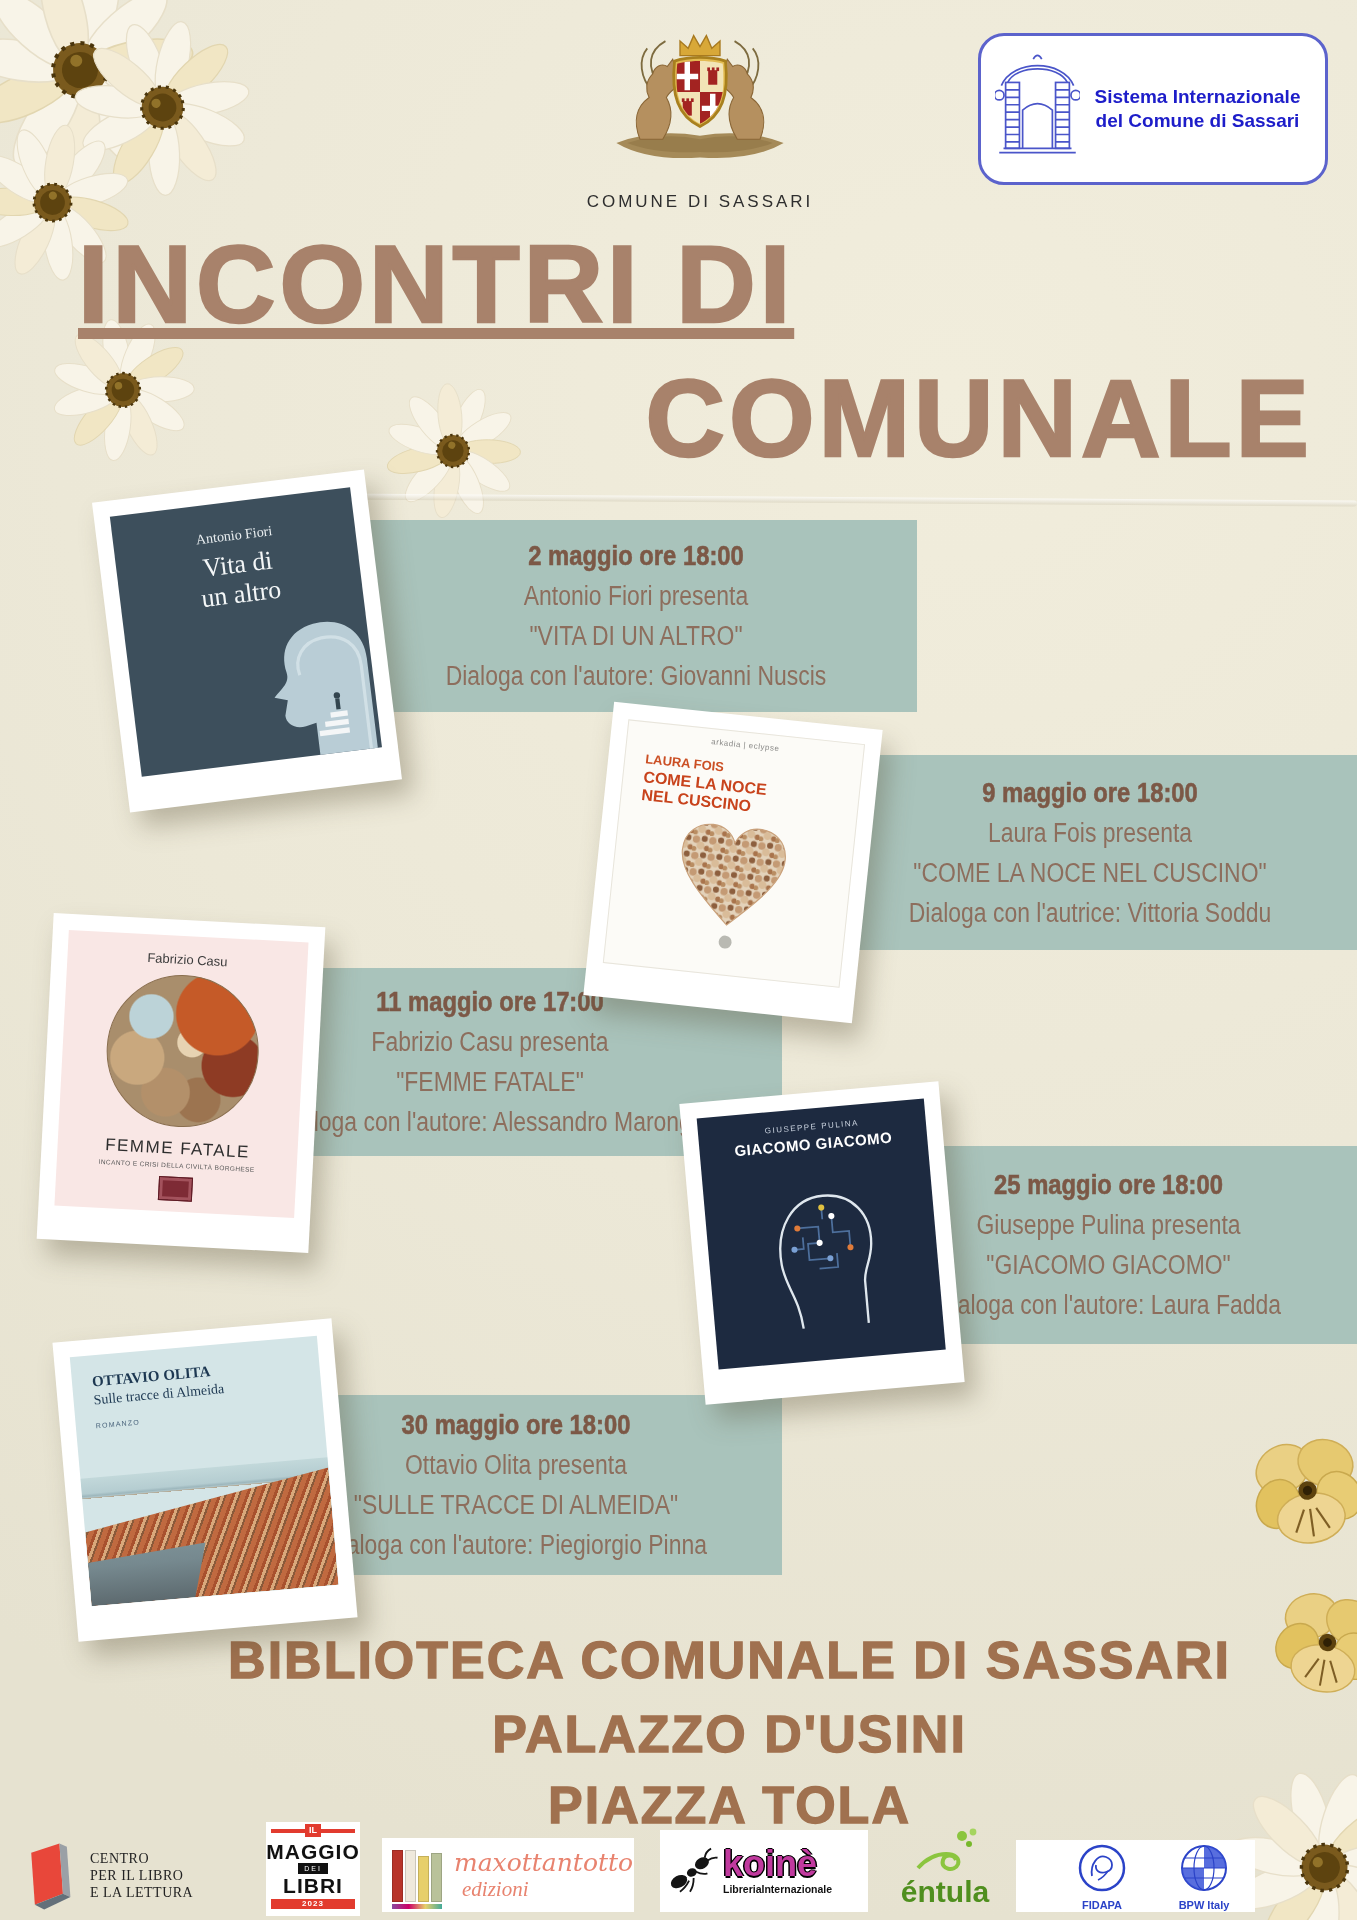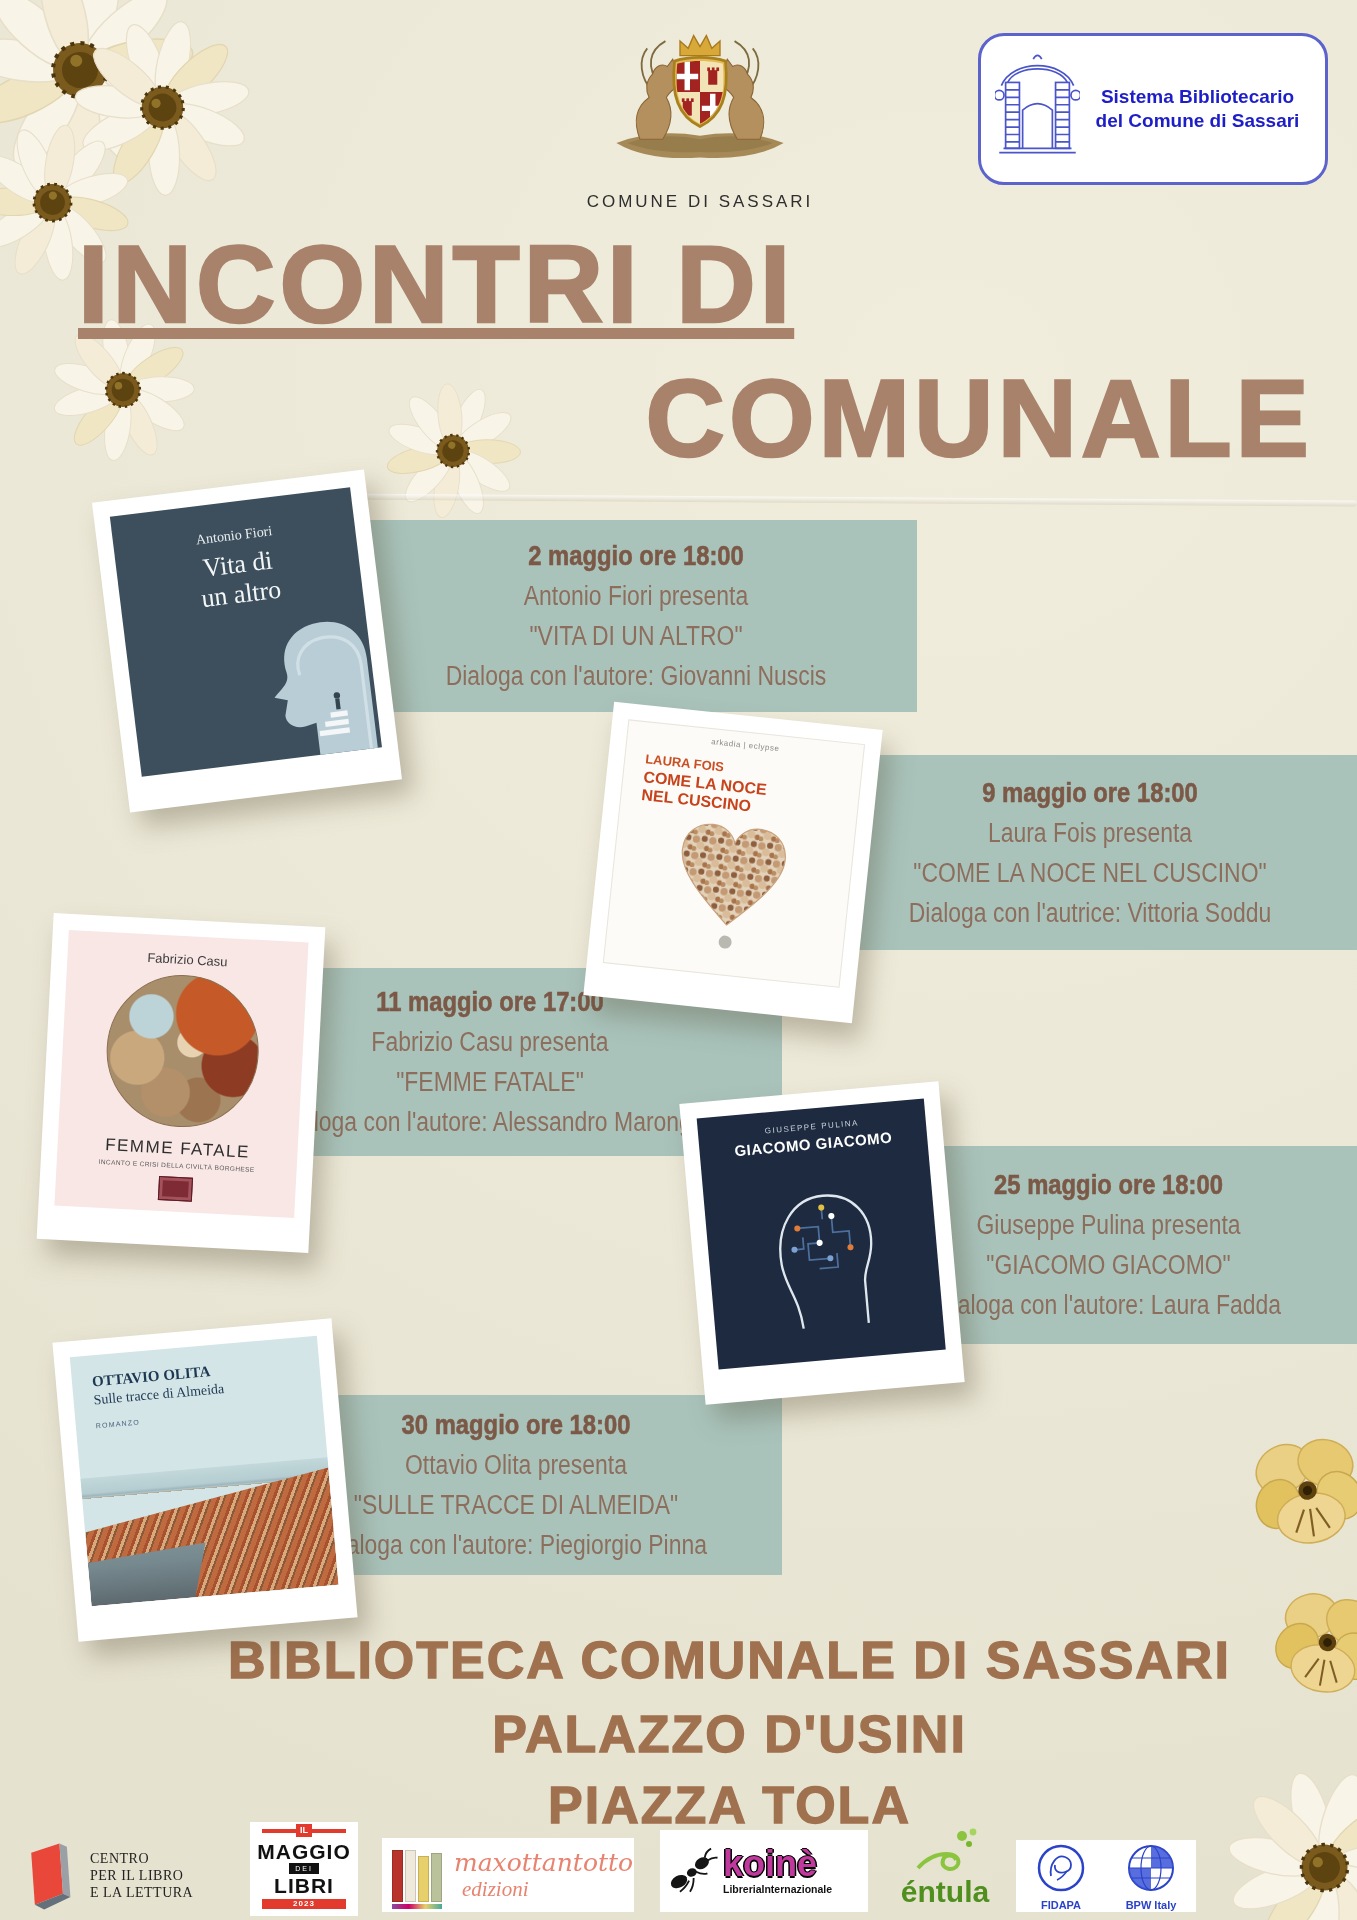--- a/index.html
+++ b/index.html
@@ -94,21 +94,21 @@
   .venue{position:absolute;left:0;width:100%;margin:16px;text-align:center;z-index:1;
     padding-left:70px;box-sizing:border-box;white-space:nowrap;
     font-size:52px;font-weight:bold;letter-spacing:2px;color:#a0714f;-webkit-text-stroke:1.3px #a0714f;line-height:1;}
   .venue1{top:1618px;}.venue2{top:1692px;}.venue3{top:1763px;}
   
   .logo{position:absolute;z-index:1;}
   .white-card{background:#fff;}
   .lg-centro{left:18px;top:1838px;width:236px;height:74px;display:flex;align-items:center;}
   .lg-centro .ctext{margin-left:10px;font-family:"Liberation Serif",serif;font-size:14px;line-height:17px;
     letter-spacing:.5px;color:#232323;}
-  .lg-maggio{left:250px;top:1822px;width:108px;height:94px;display:flex;flex-direction:column;align-items:center;
+  .lg-maggio{left:266px;top:1822px;width:94px;height:94px;display:flex;flex-direction:column;align-items:center;
     justify-content:center;background:#fff;}
   .mg-rule{width:84px;height:4px;background:#e23b2e;position:relative;}
   .mg-il{position:absolute;left:50%;top:-5px;transform:translateX(-50%);background:#e23b2e;color:#fff;
     font-size:9px;font-weight:bold;padding:0 4px;line-height:13px;}
   .mg-big{font-size:21px;font-weight:bold;color:#111;letter-spacing:1px;line-height:23px;}
   .mg-dei{background:#111;color:#fff;font-size:7px;letter-spacing:2px;padding:1px 6px;line-height:9px;}
   .mg-year{width:84px;height:10px;background:#e23b2e;color:#fff;font-size:8px;font-weight:bold;
     text-align:center;line-height:10px;letter-spacing:1px;margin-top:2px;}
   .lg-max88{left:382px;top:1838px;width:252px;height:74px;display:flex;align-items:center;padding:0 10px;box-sizing:border-box;}
   .spines{display:flex;align-items:flex-end;height:54px;margin-right:10px;position:relative;}
@@ -118,21 +118,21 @@
     background:linear-gradient(90deg,#8a4ba0,#c06,#e7cf6a,#4a9);}
   .max-text{font-family:"DejaVu Serif",serif;font-style:italic;color:#e8836f;line-height:1;}
   .max-l1{font-size:25px;}.max-l2{font-size:21px;margin-top:4px;margin-left:8px;font-family:Liberation Serif, serif;}
   .lg-koine{left:660px;top:1830px;width:208px;height:82px;display:flex;align-items:center;padding:0 8px;box-sizing:border-box;}
   .koine-txt{}
   .koine-big{font-size:36px;font-weight:bold;color:#c03a9e;line-height:34px;
     text-shadow:-1.5px 0 #000,1.5px 0 #000,0 -1.5px #000,0 1.5px #000;}
   .koine-sub{display:flex;font-size:10.5px;font-weight:bold;color:#111;margin-top:2px;}
   .lg-entula{left:890px;top:1824px;width:110px;height:92px;text-align:center;}
   .entula-word{font-size:30px;font-weight:bold;color:#4f8f1e;line-height:28px;}
-  .lg-fidapa{left:1016px;top:1840px;width:180px;height:72px;display:flex;align-items:center;justify-content:space-around;}
+  .lg-fidapa{left:1016px;top:1840px;width:204px;height:72px;display:flex;align-items:center;justify-content:space-around;padding-left:35px;}
   .emblem{text-align:center;}
   .emblem .elabel{font-size:11px;font-weight:bold;color:#2b43c8;margin-top:1px;}
 </style>
 </head>
 <body>
 
 <div class="poster">
 
   <svg width="0" height="0" style="position:absolute" aria-hidden="true">
     <defs>
@@ -276,21 +276,21 @@
         <path d="M6 33 C16 8 64 8 74 33"></path>
         <path d="M12 30 C20 13 60 13 68 30"></path>
         <path d="M26 92 V56 Q40 44 54 56 V92"></path>
         <path d="M4 96 H76 M8 92 H72"></path>
         <path d="M36 8 q4 -7 8 0"></path>
         <circle cx="4" cy="42" r="4.5"></circle>
           <circle cx="76" cy="42" r="4.5"></circle>
       </g>
     </svg>
     <div class="systext">
-      <div>Sistema Bibliotecario</div>
+      <div>Sistema Internazionale</div>
       <div>del Comune di Sassari</div>
     </div>
   </div>
 
   <h1 class="title-line title1">INCONTRI DI</h1>
   <h1 class="title-line title2">COMUNALE</h1>
 
   <section class="band band1">
     <p class="ev-date">2 maggio ore 18:00</p>
     <p class="ev-line">Antonio Fiori presenta</p>

